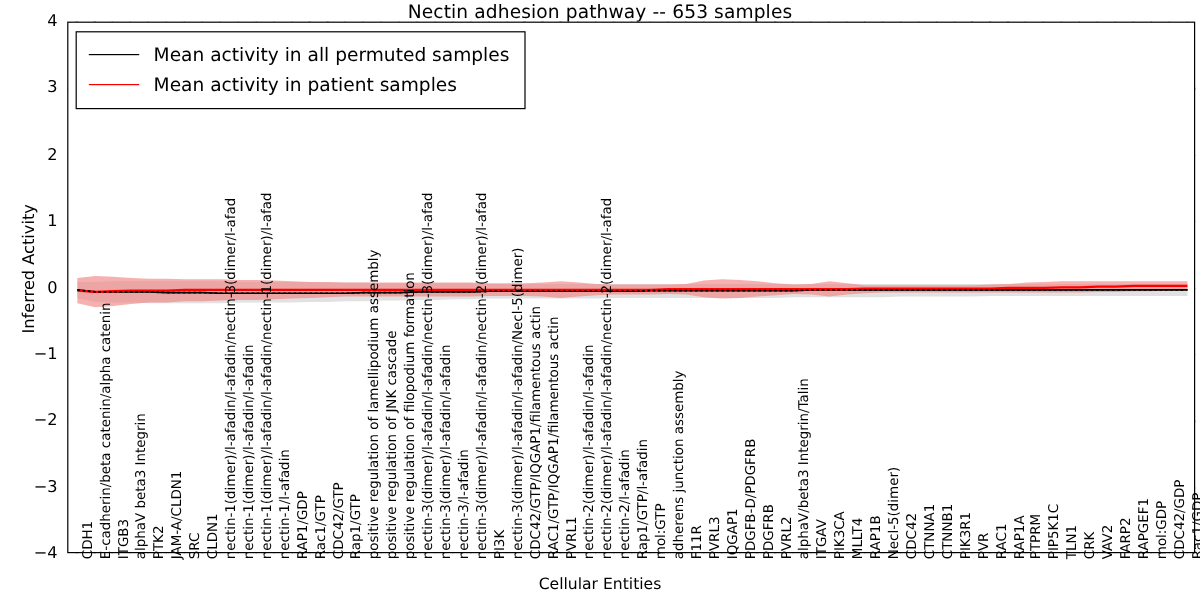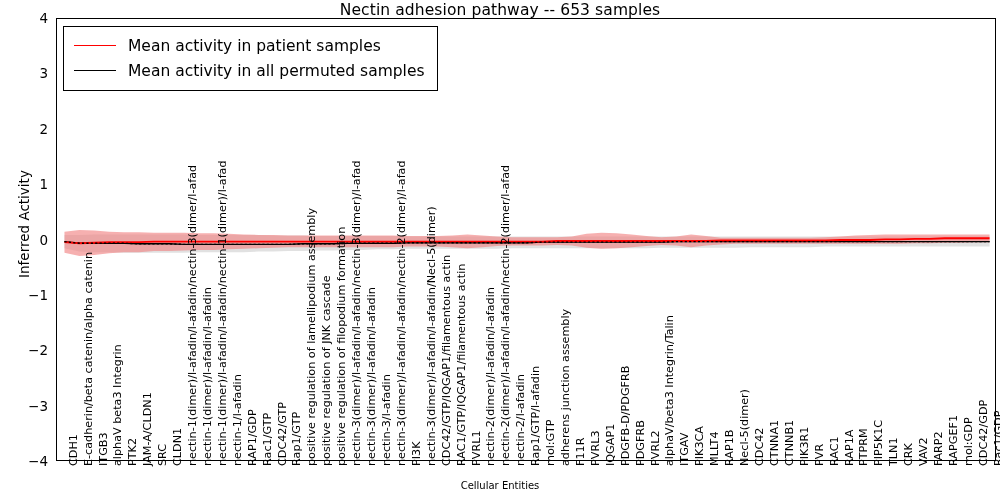--- a/index.html
+++ b/index.html
@@ -18,21 +18,21 @@
 
   #ylabel{
     position:absolute;
     left:-96px;top:216px;width:240px;
     transform:rotate(-90deg);
     text-align:center;font-size:13.5px;color:#000;
   }
 
   #xlabel{
     position:absolute;left:0;top:480px;width:1000px;
-    text-align:center;font-size:10px;color:#000;
+    text-align:center;font-size:13px;color:#000;
   }
 
   
   #plot{
     position:absolute;left:56px;top:18px;
     width:940px;height:443px;
     border:1.3px solid #000;
     box-sizing:border-box;
     background:#fff;
     overflow:hidden;
@@ -309,22 +309,22 @@
       <div class="xlab" style="left: 918.137px; top: 466px;">VAV2</div>
       <div class="xlab" style="left: 933.057px; top: 466px;">FARP2</div>
       <div class="xlab" style="left: 947.978px; top: 466px;">RAPGEF1</div>
       <div class="xlab" style="left: 962.898px; top: 466px;">mol:GDP</div>
       <div class="xlab" style="left: 977.819px; top: 466px;">CDC42/GDP</div>
       <div class="xlab" style="left: 992.74px; top: 466px;">Rac1/GDP</div>
     </div>
 
   <div id="legend">
     <div class="legrow">
+      <span class="legline"></span>
+      <span class="legtext">Mean activity in all permuted samples</span>
+    </div>
+    <div class="legrow">
       <span class="legline red"></span>
       <span class="legtext">Mean activity in patient samples</span>
     </div>
-    <div class="legrow">
-      <span class="legline"></span>
-      <span class="legtext">Mean activity in all permuted samples</span>
-    </div>
   </div>
 
 </div>
 
 </body></html>

